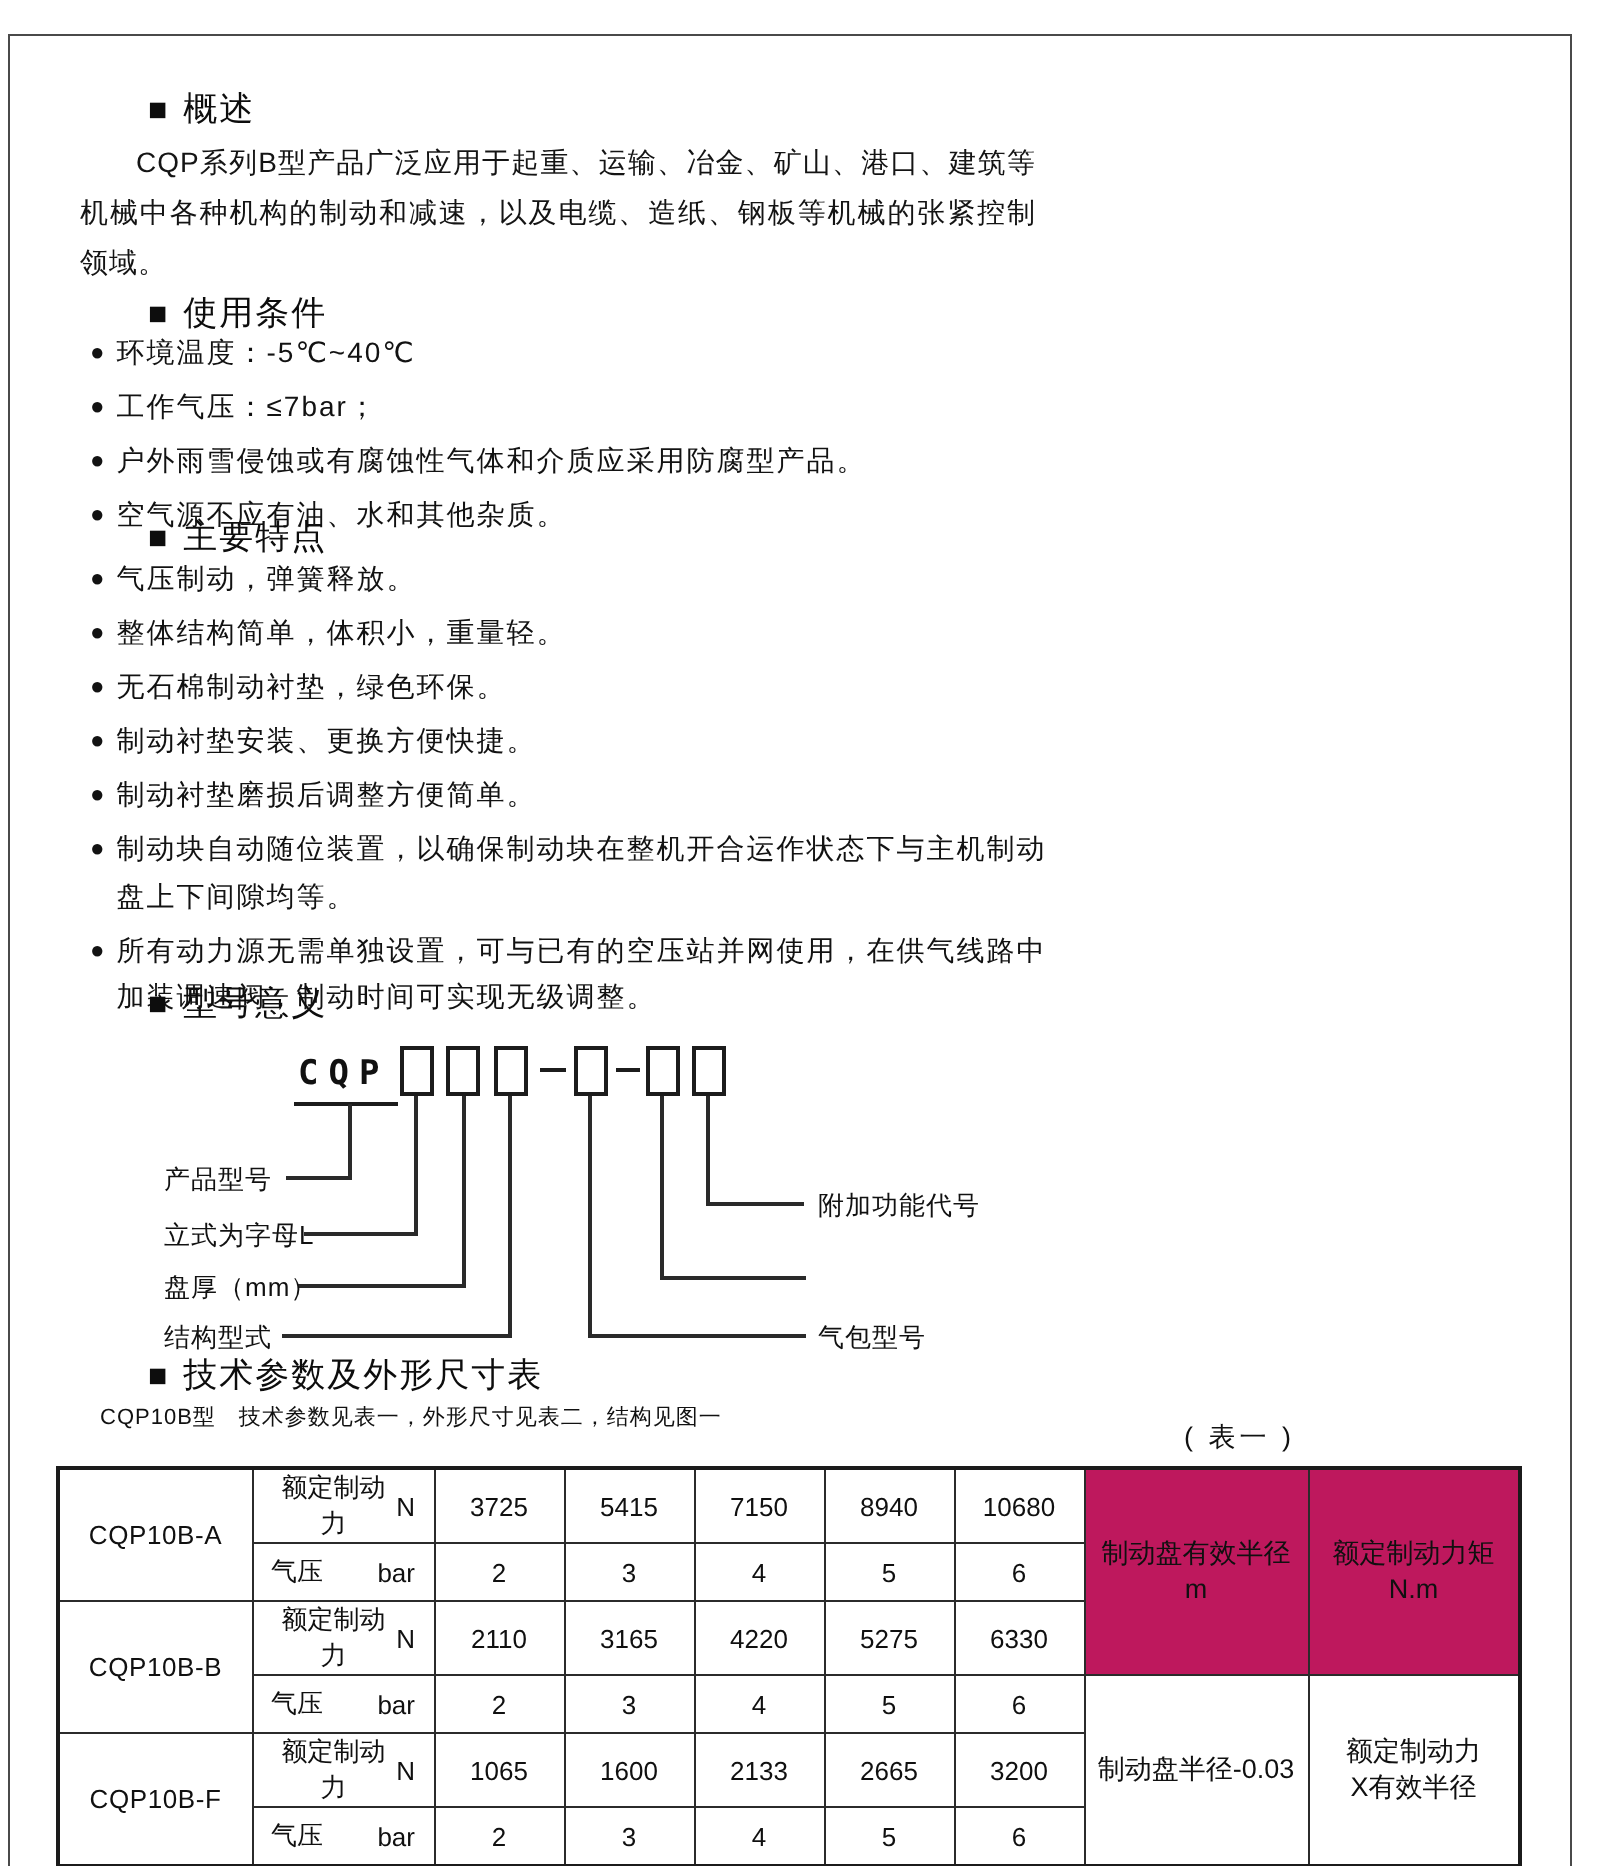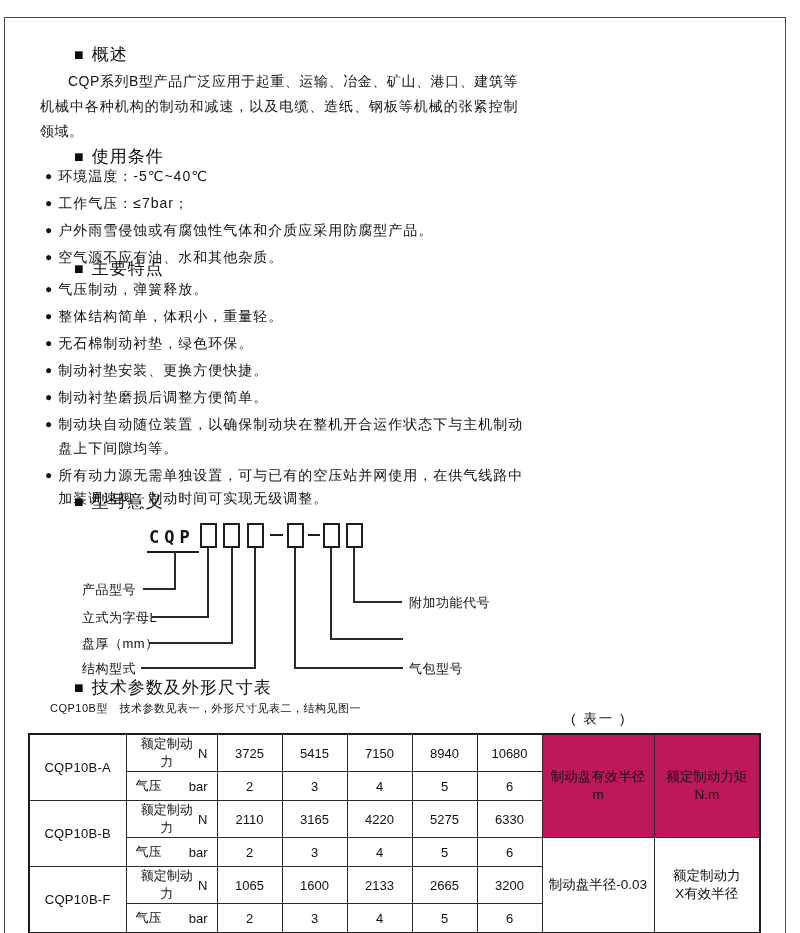--- a/index.html
+++ b/index.html
@@ -35,21 +35,21 @@
   }
   .code-underline{position:absolute;left:147px;top:551px;width:52px;height:2px;background:#1c1c1c;}
   .mbox{position:absolute;top:523px;width:17px;height:25px;border:2px solid #1c1c1c;box-sizing:border-box;background:#fff;}
   .mdash{position:absolute;top:534px;height:2px;background:#1c1c1c;}
   .vline{position:absolute;width:2px;background:#2a2a2a;}
   .hline{position:absolute;height:2px;background:#2a2a2a;}
   .dlabel{position:absolute;font-size:13px;color:#111;white-space:nowrap;letter-spacing:0.5px;}
   .dlabel.small{font-size:12.5px;}
   
   .subtitle{position:absolute;left:50px;top:701px;font-size:11px;letter-spacing:0.5px;color:#111;}
-  .table-tag{position:absolute;left:571px;top:710px;font-size:13.5px;letter-spacing:2px;color:#111;}
+  .table-tag{position:absolute;left:592px;top:710px;font-size:13.5px;letter-spacing:2px;color:#111;}
   .params-wrap{position:absolute;left:28px;top:733px;}
   table.params{border-collapse:collapse;table-layout:fixed;border:2px solid #1b1b1b;}
   table.params td{
     border:1px solid #2b2b2b;height:28px;text-align:center;vertical-align:middle;
     padding:0;font-size:13px;color:#101010;
   }
   td.model-cell{font-size:13.5px;letter-spacing:0.3px;}
   td.plabel .lf{display:flex;justify-content:space-between;align-items:center;padding:0 9px;height:100%;}
   td.right-sep{border-left:4px double #2b2b2b;}
   td.gray{background:#be185d;}

